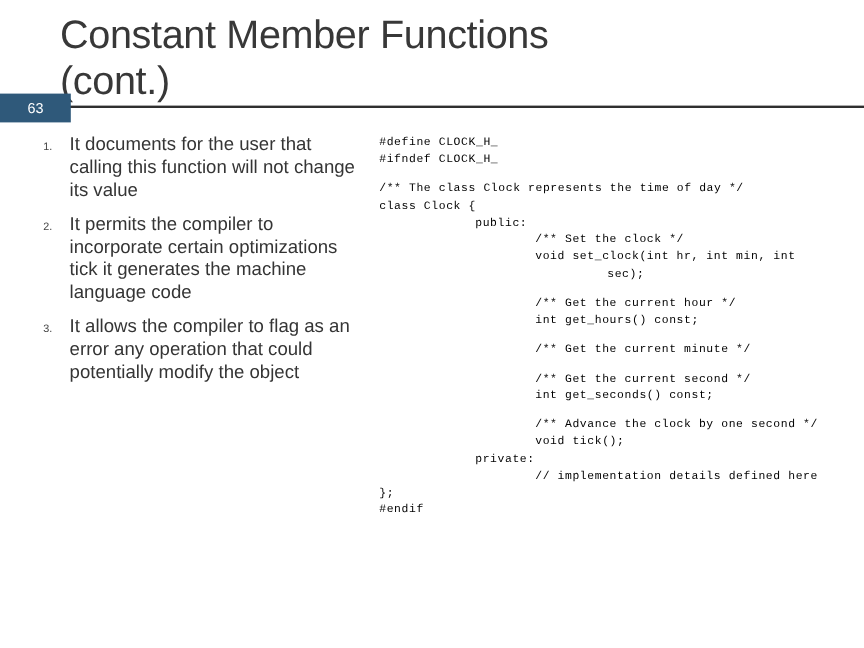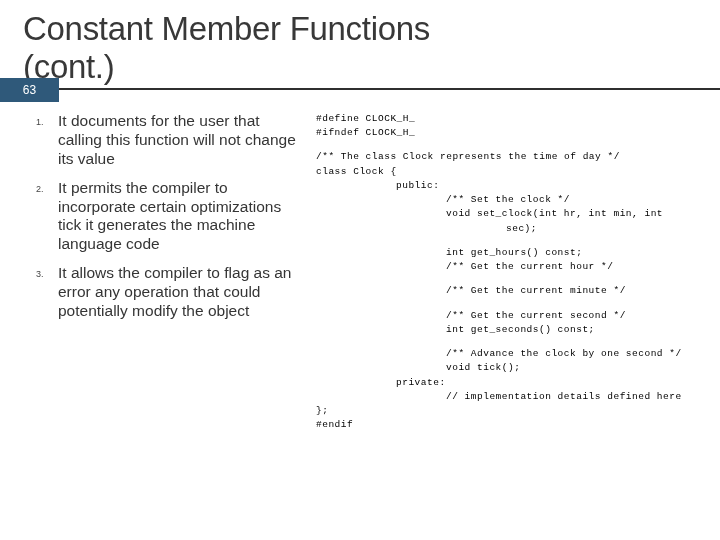--- a/index.html
+++ b/index.html
@@ -6,21 +6,21 @@
   body {
     width: 720px;
     height: 540px;
     background: #fff;
     font-family: Arial, Helvetica, sans-serif;
     position: relative;
     overflow: hidden;
   }
   .header-area {
     position: relative;
-    padding: 10px 0 4px 23px;
+    padding: 10px 0 4px 50px;
   }
   .title {
     font-size: 33px;
     font-weight: 400;
     color: #383838;
     line-height: 1.15;
     letter-spacing: -0.3px;
   }
   .underline {
     position: absolute;
@@ -136,22 +136,22 @@
     <div class="code-line">#define CLOCK_H_</div>
     <div class="code-line">#ifndef CLOCK_H_</div>
     <div class="gap"></div>
     <div class="code-line">/** The class Clock represents the time of day */</div>
     <div class="code-line">class Clock {</div>
     <div class="code-line indent1">public:</div>
     <div class="code-line indent2">/** Set the clock */</div>
     <div class="code-line indent2">void set_clock(int hr, int min, int</div>
     <div class="code-line indent-wrap">sec);</div>
     <div class="gap"></div>
+    <div class="code-line indent2">/** Get the current hour */</div>
     <div class="code-line indent2">int get_hours() const;</div>
-    <div class="code-line indent2">/** Get the current hour */</div>
     <div class="gap"></div>
     <div class="code-line indent2">/** Get the current minute */</div>
     <div class="gap"></div>
     <div class="code-line indent2">/** Get the current second */</div>
     <div class="code-line indent2">int get_seconds() const;</div>
     <div class="gap"></div>
     <div class="code-line indent2">/** Advance the clock by one second */</div>
     <div class="code-line indent2">void tick();</div>
     <div class="code-line indent1">private:</div>
     <div class="code-line indent2">// implementation details defined here</div>

